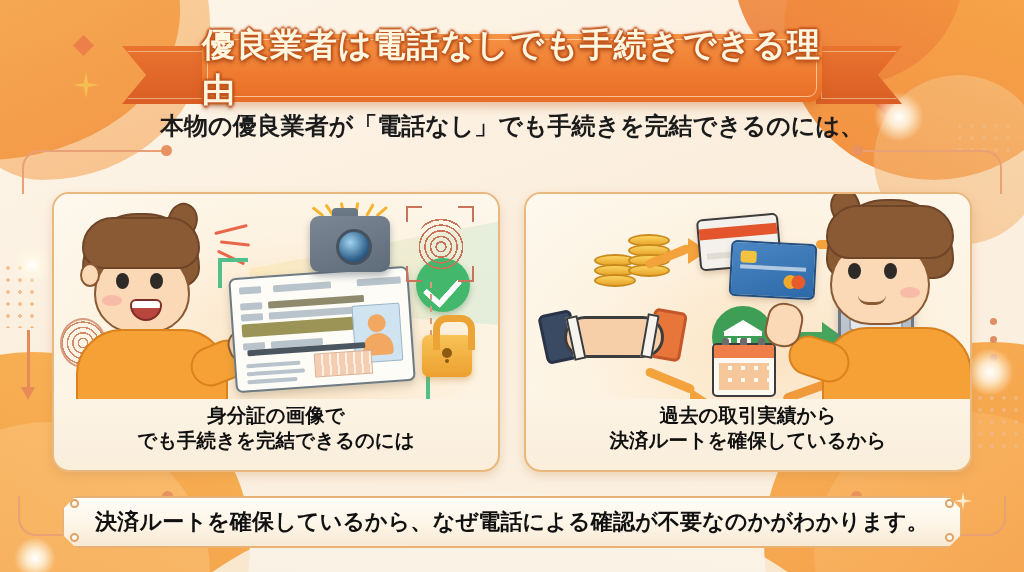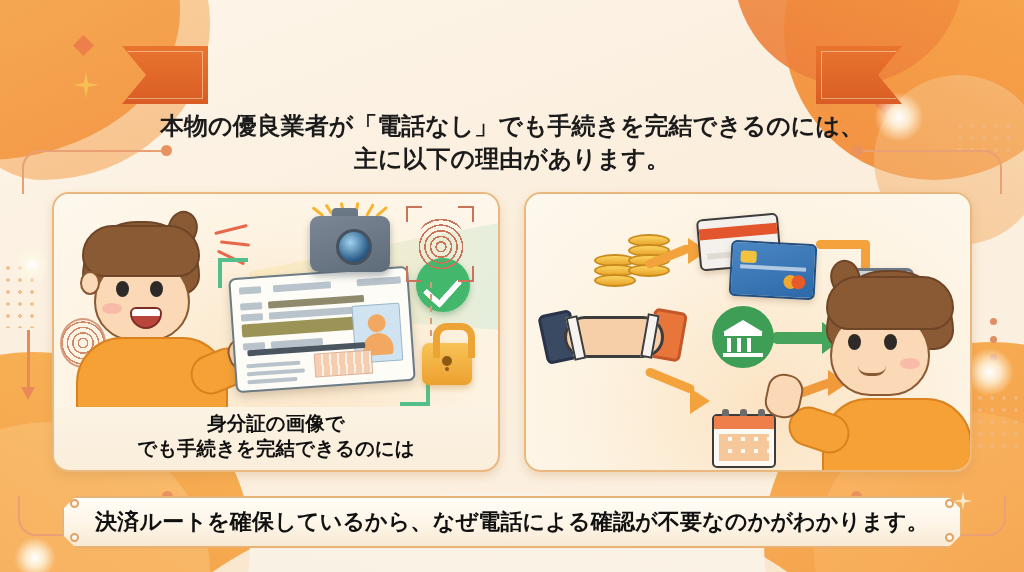--- a/index.html
+++ b/index.html
@@ -132,21 +132,21 @@
 
   
   .cards{ position:absolute; left:52px; right:52px; top:192px; height:280px;
           display:flex; gap:24px; }
   .card{ position:relative; flex:1; border-radius:17px;
          background:linear-gradient(180deg,#fdfaf3 0%,#fcf4e6 70%,#faeedb 100%);
          border:2px solid #eab87e;
          box-shadow:0 4px 10px rgba(195,140,80,.28);
          overflow:hidden; display:flex; flex-direction:column; }
   .card-art{ position:relative; flex:1; overflow:hidden; }
-  .card-caption{ padding:4px 8px 8px; text-align:center;
+  .card-caption{ padding:4px 8px 16px; text-align:center;
                  font-size:19.5px; font-weight:700; line-height:1.32; color:#111; }
   .card-caption span{ display:block; }
 
   
   .art-bg{ position:absolute; inset:0;
            background:radial-gradient(ellipse at 55% 78%,#fbe3c2 0%,#fdf3e2 55%,#fdf8ee 100%); }
   .ray{ position:absolute; left:44%; top:12%; width:60%; height:70%;
         background:linear-gradient(105deg,rgba(255,228,170,.55),rgba(190,232,220,.45));
         clip-path:polygon(0 35%,100% 0,100% 75%,0 62%); }
 
@@ -352,25 +352,28 @@
   <div class="spark sp6"></div>
   <div class="spark sp7"></div>
   <div class="glow g1"></div>
   <div class="glow g2"></div>
   <div class="glow g3"></div>
   <div class="glow g4"></div>
 
   <div class="ribbon-wrap">
     <div class="ribbon-tail tail-l"></div>
     <div class="ribbon-tail tail-r"></div>
+    <div class="ribbon">
+      <div class="ribbon-inner"></div>
+      <div class="ribbon-text">優良業者は電話なしでも手続きできる理由</div>
+    </div>
   </div>
 
   <div class="subtitle">
     <span>本物の優良業者が「電話なし」でも手続きを完結できるのには、</span>
-    <span>主に以下の理由があります。</span>
   </div>
 
   <div class="cards">
 
     <div class="card">
       <div class="card-art">
         <div class="art-bg"></div>
         <div class="ray"></div>
 
         <div class="fprint2"></div>
@@ -532,20 +535,24 @@
           <div style="position:absolute;left:48px;top:64px;width:13px;height:16px;border-radius:50%;background:#2e2a27;"></div>
           <div style="position:absolute;left:84px;top:64px;width:13px;height:16px;border-radius:50%;background:#2e2a27;"></div>
           <div style="position:absolute;left:100px;top:88px;width:20px;height:11px;border-radius:50%;background:#f7b3a4;opacity:.8;"></div>
           <div style="position:absolute;left:58px;top:96px;width:28px;height:10px;border-bottom:3px solid #8a5a35;border-radius:0 0 14px 14px;"></div>
           <div class="body-sh" style="left:22px;top:128px;width:150px;height:88px;border-radius:46px 46px 10px 10px;"></div>
           <div class="body-sh" style="left:-12px;top:140px;width:62px;height:40px;border-radius:24px;transform:rotate(18deg);"></div>
           <div style="position:absolute;left:-34px;top:104px;width:36px;height:44px;border-radius:16px;background:#fbd9b6;border:2.5px solid #8a5a35;transform:rotate(12deg);"></div>
         </div>
       </div>
 
+      <div class="card-caption">
+        <span>過去の取引実績から</span>
+        <span>決済ルートを確保しているから</span>
+      </div>
     </div>
   </div>
 
   <div class="footer">
     <div class="footer-text">決済ルートを確保しているから、なぜ電話による確認が不要なのかがわかります。</div>
   </div>
   <div class="ftag ftag-tl"></div>
   <div class="ftag ftag-bl"></div>
   <div class="ftag ftag-tr"></div>
   <div class="ftag ftag-br"></div>

